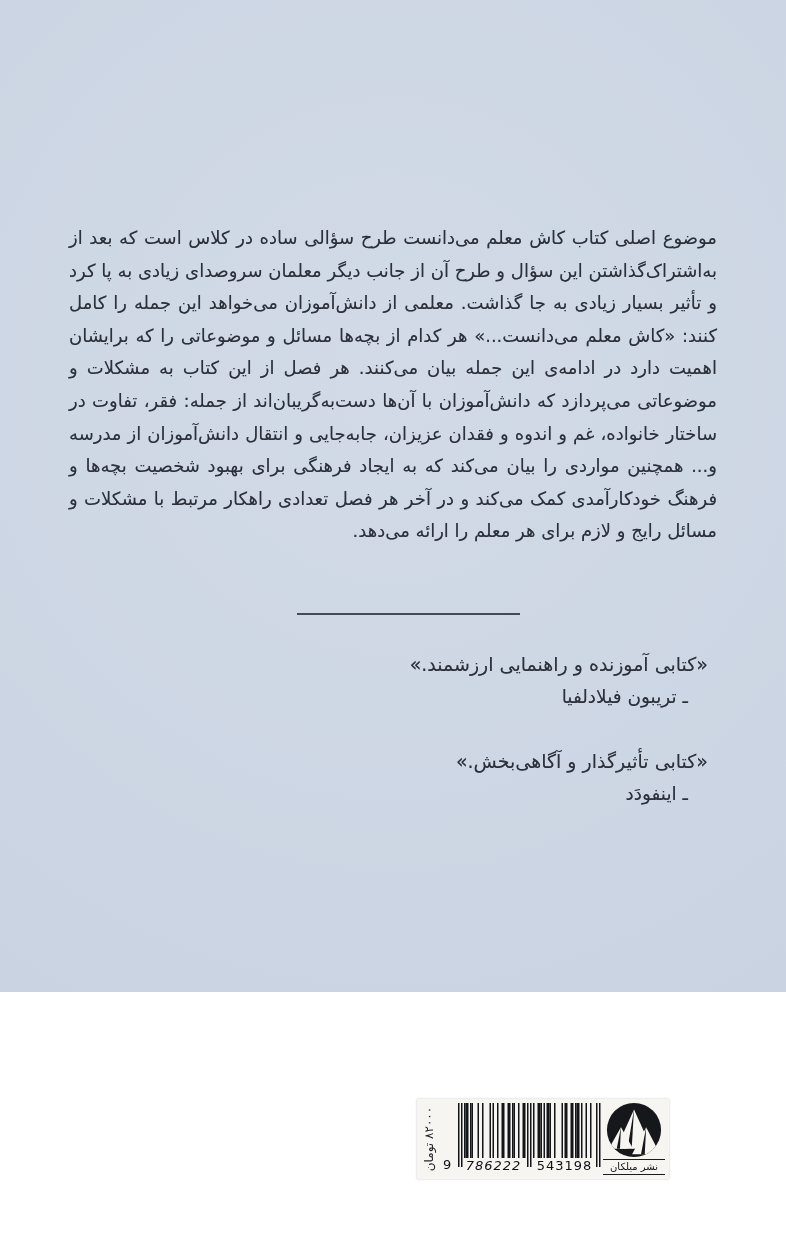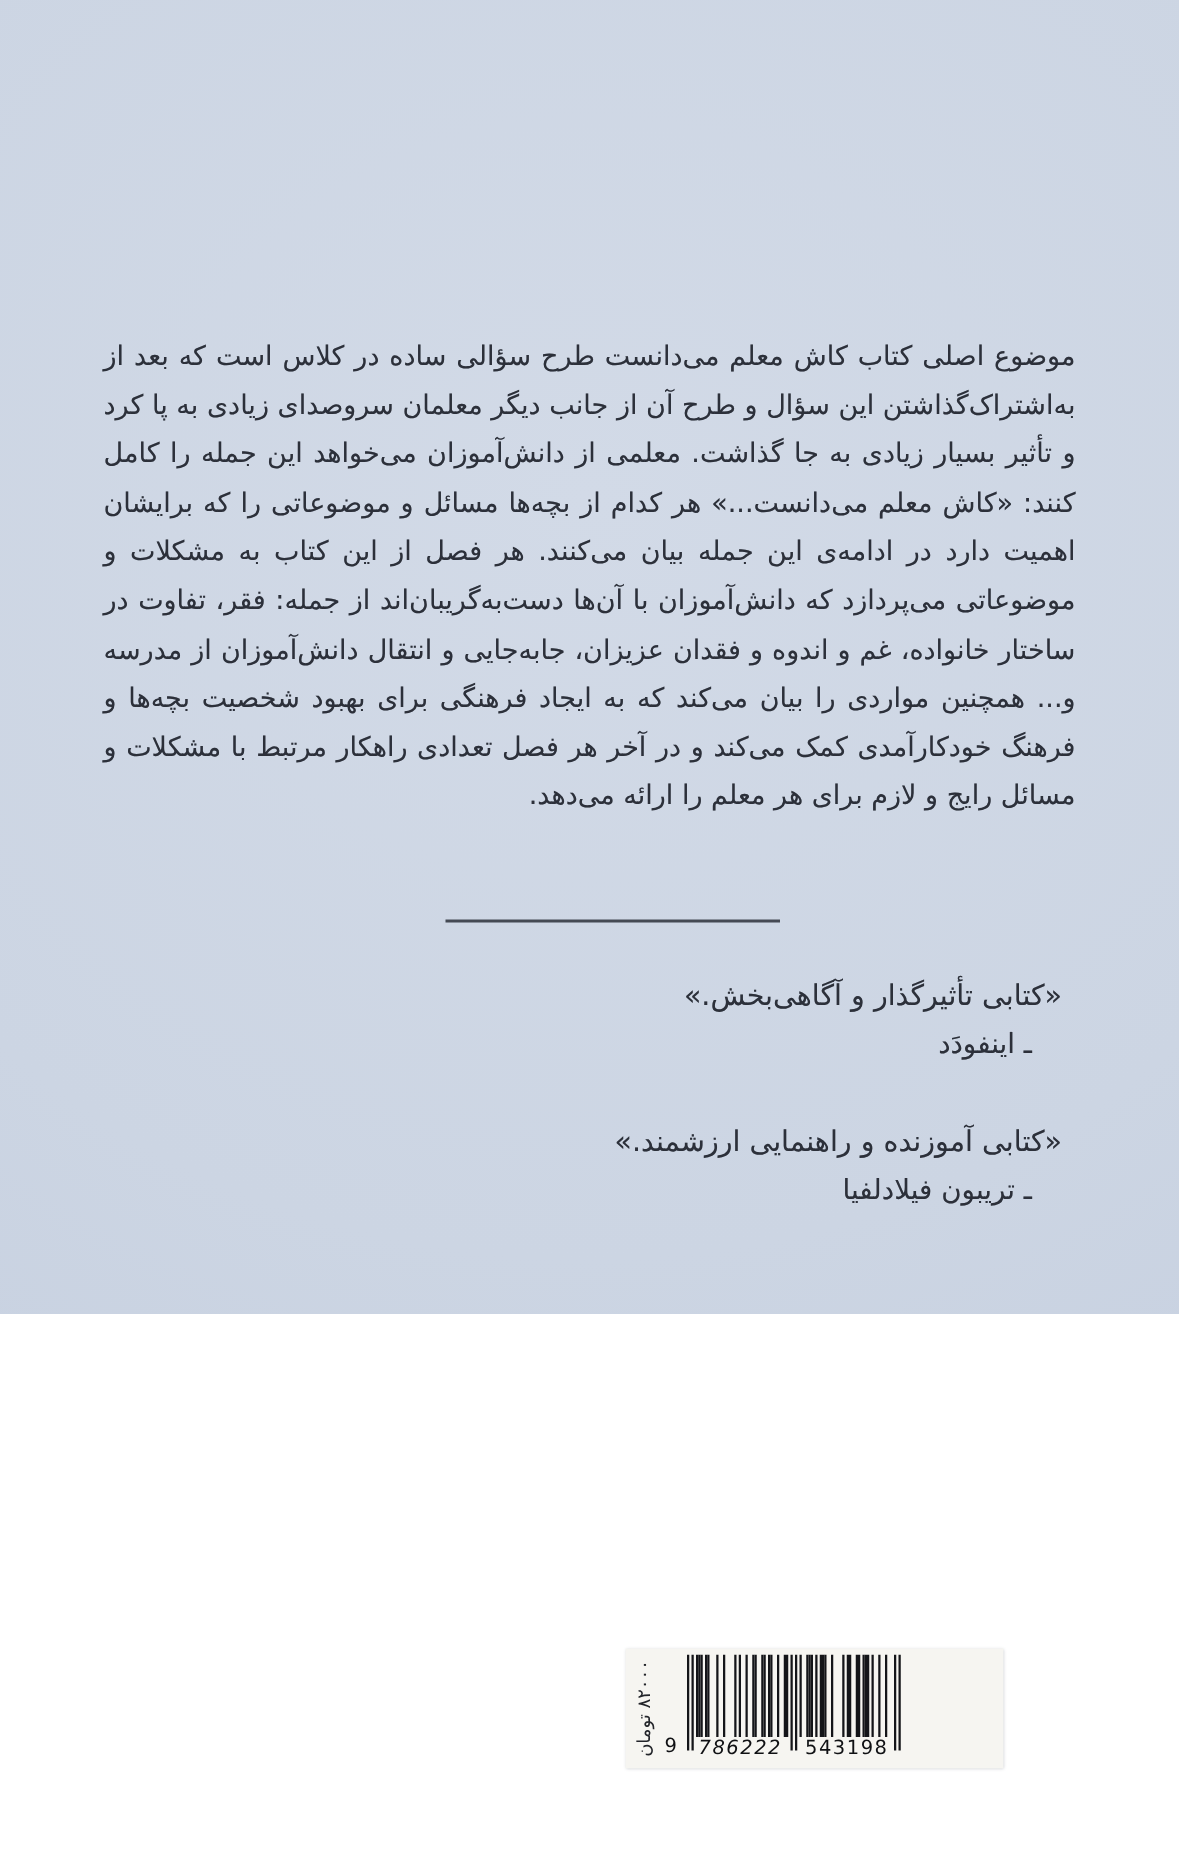--- a/index.html
+++ b/index.html
@@ -1,21 +1,21 @@
 <!DOCTYPE html>
 <html lang="fa"><head>
 <meta charset="utf-8">
 <style>
   html,body{margin:0;padding:0;}
   body{
     width:786px;height:1236px;overflow:hidden;
     font-family:"DejaVu Sans",sans-serif;
   }
   .cover{
-    position:relative;width:786px;height:876px;
+    position:relative;width:786px;height:992px;
     background:radial-gradient(130% 105% at 50% 38%, #d2dae7 0%, #ccd5e3 55%, #c4cedf 100%);
   }
   
   .synopsis{
     position:absolute;top:222px;left:69px;width:648px;
     direction:rtl;text-align:justify;
     font-size:18px;line-height:32.6px;
     color:#2c303a;margin:0;
     text-shadow:0 0 .4px rgba(44,48,58,.35);
   }
@@ -75,26 +75,26 @@
 <body>
 
 <div class="cover">
 
   <p class="synopsis">موضوع اصلی کتاب کاش معلم می‌دانست طرح سؤالی ساده در کلاس است که بعد از به‌اشتراک‌گذاشتن این سؤال و طرح آن از جانب دیگر معلمان سروصدای زیادی به پا کرد و تأثیر بسیار زیادی به جا گذاشت. معلمی از دانش‌آموزان می‌خواهد این جمله را کامل کنند: «کاش معلم می‌دانست...» هر کدام از بچه‌ها مسائل و موضوعاتی را که برایشان اهمیت دارد در ادامه‌ی این جمله بیان می‌کنند. هر فصل از این کتاب به مشکلات و موضوعاتی می‌پردازد که دانش‌آموزان با آن‌ها دست‌به‌گریبان‌اند از جمله: فقر، تفاوت در ساختار خانواده، غم و اندوه و فقدان عزیزان، جابه‌جایی و انتقال دانش‌آموزان از مدرسه و... همچنین مواردی را بیان می‌کند که به ایجاد فرهنگی برای بهبود شخصیت بچه‌ها و فرهنگ خودکارآمدی کمک می‌کند و در آخر هر فصل تعدادی راهکار مرتبط با مشکلات و مسائل رایج و لازم برای هر معلم را ارائه می‌دهد.</p>
 
   <div class="divider"></div>
 
   <div class="reviews">
     <div class="review">
+      <div class="quote">«کتابی آموزنده و راهنمایی ارزشمند.»</div>
+      <div class="source">ـ تریبون فیلادلفیا</div>
+    </div>
+    <div class="review">
       <div class="quote">«کتابی تأثیرگذار و آگاهی‌بخش.»</div>
       <div class="source">ـ اینفودَد</div>
-    </div>
-    <div class="review">
-      <div class="quote">«کتابی آموزنده و راهنمایی ارزشمند.»</div>
-      <div class="source">ـ تریبون فیلادلفیا</div>
     </div>
   </div>
 
   <div class="barcode-label">
     <div class="price-vert">
       <span>۸۲۰۰۰ تومان</span>
     </div>
 
     <span class="ean-first">9</span>
     <svg id="ean-bars" class="ean-bars" width="143" height="65" viewBox="0 0 143 65">
@@ -140,15 +140,34 @@
         <rect x="120" y="0" width="1.5" height="55"></rect>
         <rect x="123" y="0" width="1.5" height="55"></rect>
         <rect x="127.5" y="0" width="1.5" height="55"></rect>
         <rect x="132" y="0" width="1.5" height="55"></rect>
         <rect x="138" y="0" width="1.5" height="64"></rect>
         <rect x="141" y="0" width="1.5" height="64"></rect>
       </svg>
     <span class="ean-g1">786222</span>
     <span class="ean-g2">543198</span>
 
+    <div class="publisher">
+      <svg class="logo-circle" width="56" height="56" viewBox="0 0 60 60">
+        <defs>
+            <clipPath id="lc">
+              <circle cx="30" cy="30" r="29"></circle>
+            </clipPath>
+          </defs>
+        <circle cx="30" cy="30" r="29" fill="#16171b"></circle>
+        <g clip-path="url(#lc)">
+          <polygon points="30,8 11,50 49,50" fill="#f6f5f1"></polygon>
+          <polygon points="30,8 23,50 27.5,50" fill="#16171b"></polygon>
+          <polygon points="16,27 3,50 29,50" fill="#f6f5f1"></polygon>
+          <polygon points="16,27 11.5,50 15,50" fill="#16171b"></polygon>
+          <polygon points="43,27 28,56 58,56" fill="#f6f5f1"></polygon>
+          <polygon points="43,27 37.5,56 41.5,56" fill="#16171b"></polygon>
+        </g>
+      </svg>
+      <span class="pub-name">نشر میلکان</span>
+    </div>
   </div>
 
 </div>
 
 </body></html>

